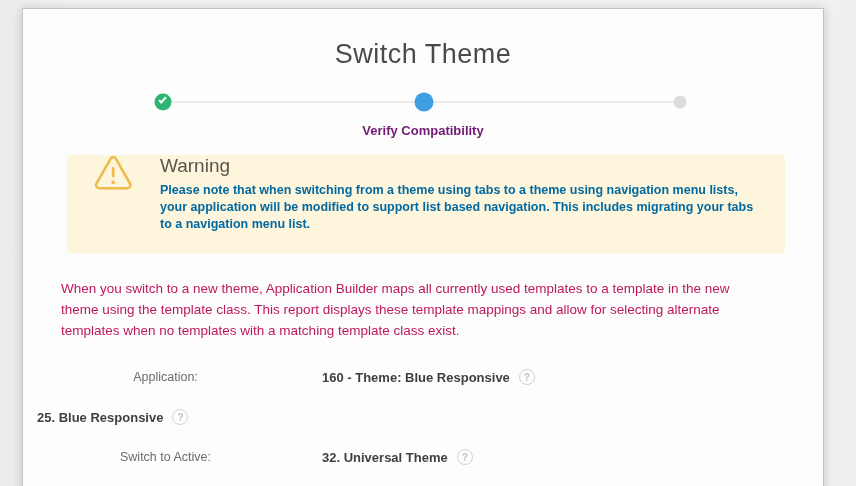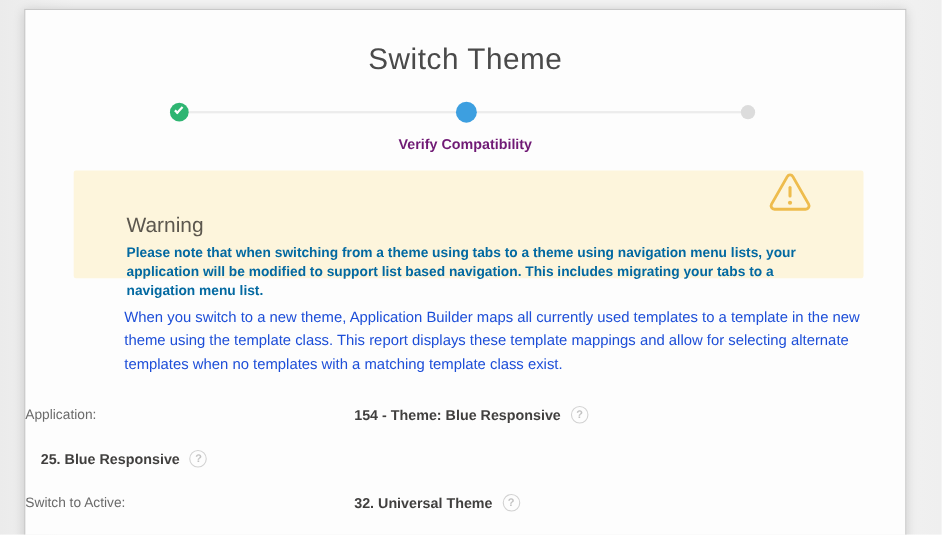--- a/index.html
+++ b/index.html
@@ -32,36 +32,36 @@
     border-left:2px solid #fff; border-bottom:2px solid #fff; transform:rotate(-47deg);
   }
   .step-label {
     margin-top:11px; text-align:center;
     font-size:13px; font-weight:bold; color:#701a75;
   }
   
   .warning-box {
     margin:17px 38px 0 44px; height:98px;
     background:#fdf5dc; border-radius:2px;
-    display:flex; align-items:flex-end; padding:0 20px 0 26px;flex-direction:column;
+    display:flex; align-items:flex-start; padding:0 20px 0 26px;
   }
   .warning-icon-wrap { flex:0 0 40px; margin-right:27px; display:flex; align-items:center; }
   .warning-text { width:650px; }
   .warning-title { font-size:19px; font-weight:400; color:#5c574e; margin-bottom:5px; }
   .warning-message { font-size:12.5px; font-weight:bold; line-height:17px; color:#0369a1; }
   
   .description {
-    margin:25px 60px 0 90px; width:695px;
-    font-size:13.5px; line-height:21px; color:#1d4ed8;
+    margin:25px 60px 0 38px; width:695px;
+    font-size:13.5px; line-height:21px; color:#be185d;
   }
   
   .fields { margin-top:26px; }
   .field-row { display:flex; align-items:center; height:20px; margin-bottom:20px; }
   .field-label {
-    flex:0 0 285px; text-align:left; font-size:12.5px; color:#6b6b6b; padding-right:0;
+    flex:0 0 285px; text-align:center; font-size:12.5px; color:#6b6b6b; padding-right:0;
   }
   .field-value {
     margin-left:14px; font-size:13px; font-weight:bold; color:#403f3e;
   }
   .help-icon {
     margin-left:9px; width:16px; height:16px; border:1px solid #d2d2d2; border-radius:50%;
     color:#c2c2c2; font-size:10px; font-weight:bold;
     display:inline-flex; align-items:center; justify-content:center; cursor:pointer;
   }
 </style>
@@ -94,21 +94,21 @@
       <div class="warning-title">Warning</div>
       <div class="warning-message">Please note that when switching from a theme using tabs to a theme using navigation menu lists, your application will be modified to support list based navigation. This includes migrating your tabs to a navigation menu list.</div>
     </div>
   </div>
 
   <p class="description">When you switch to a new theme, Application Builder maps all currently used templates to a template in the new theme using the template class. This report displays these template mappings and allow for selecting alternate templates when no templates with a matching template class exist.</p>
 
   <div class="fields">
     <div class="field-row">
       <span class="field-label">Application:</span>
-      <span class="field-value">154 - Theme: Blue Responsive</span>
+      <span class="field-value">160 - Theme: Blue Responsive</span>
       <span class="help-icon">?</span>
     </div>
     <div class="field-row">
       <span class="field-value">25. Blue Responsive</span>
       <span class="help-icon">?</span>
     </div>
     <div class="field-row">
       <span class="field-label">Switch to Active:</span>
       <span class="field-value">32. Universal Theme</span>
       <span class="help-icon">?</span>

